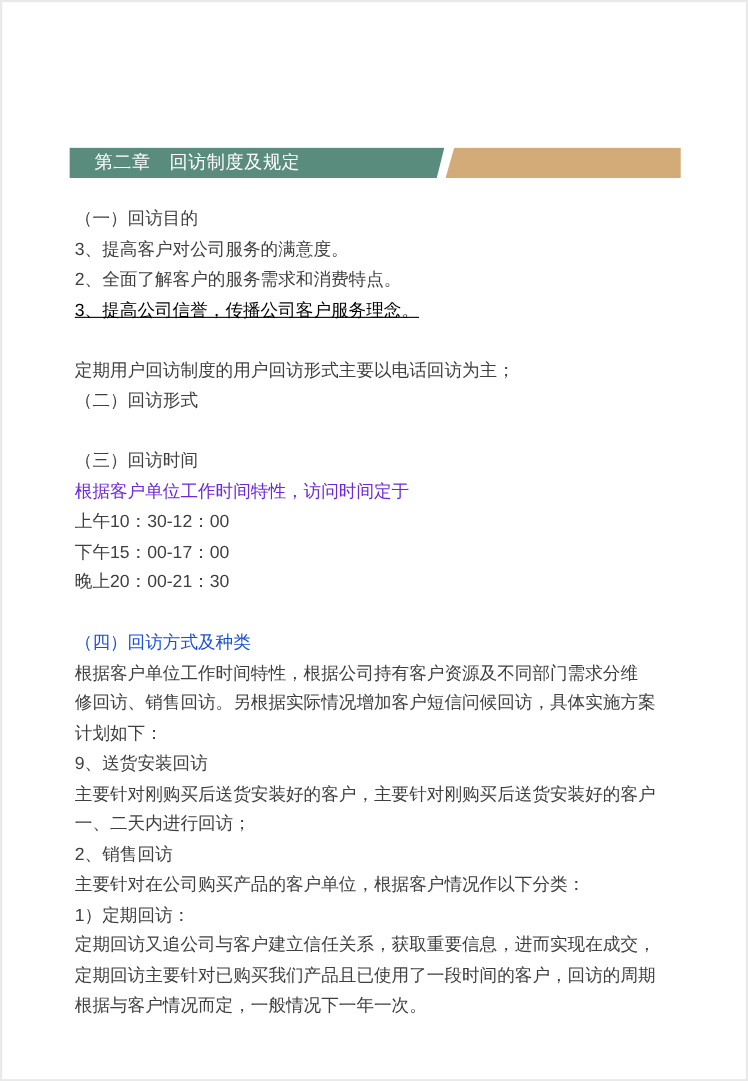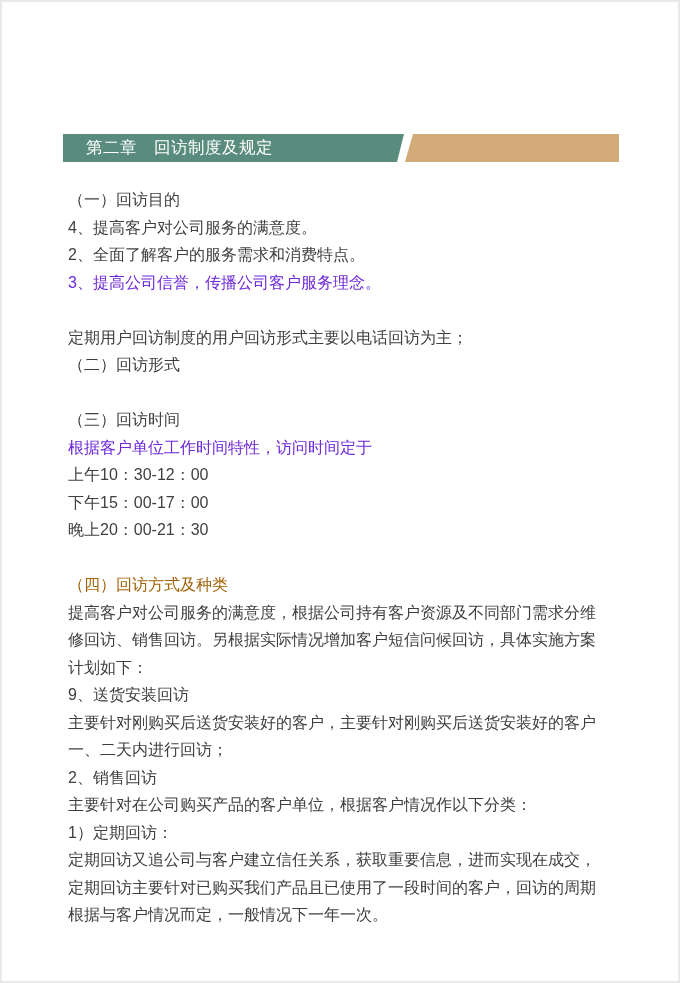--- a/index.html
+++ b/index.html
@@ -65,41 +65,41 @@
     <div class="band-teal" style="background: rgb(90, 140, 126);">
       <span class="band-title" style="color: rgb(255, 255, 255);">第二章　回访制度及规定</span>
     </div>
     <div class="band-tan" style="background: rgb(210, 171, 121);"></div>
   </div>
 
   <div class="doc-body">
 
     <div class="sec">
       <p style="color: rgb(63, 63, 63);">（一）回访目的</p>
-      <p style="color: rgb(63, 63, 63);">4、提高客户对公司服务的满意度。</p>
+      <p style="color: rgb(63, 63, 63);">3、提高客户对公司服务的满意度。</p>
       <p style="color: rgb(63, 63, 63);">2、全面了解客户的服务需求和消费特点。</p>
-      <p style="color: #6d28d9;">3、提高公司信誉，传播公司客户服务理念。</p>
+      <p style="color: #000000; text-decoration: underline;">3、提高公司信誉，传播公司客户服务理念。</p>
     </div>
 
     <div class="sec">
       <p style="color: rgb(63, 63, 63);">定期用户回访制度的用户回访形式主要以电话回访为主；</p>
       <p style="color: rgb(63, 63, 63);">（二）回访形式</p>
     </div>
 
     <div class="sec">
       <p style="color: rgb(63, 63, 63);">（三）回访时间</p>
       <p style="color: #6d28d9;">根据客户单位工作时间特性，访问时间定于</p>
       <p style="color: rgb(63, 63, 63);">上午10：30-12：00</p>
       <p style="color: rgb(63, 63, 63);">下午15：00-17：00</p>
       <p style="color: rgb(63, 63, 63);">晚上20：00-21：30</p>
     </div>
 
     <div class="sec">
-      <p style="color: #a16207;">（四）回访方式及种类</p>
-      <p style="color: rgb(63, 63, 63);">提高客户对公司服务的满意度，根据公司持有客户资源及不同部门需求分维</p>
+      <p style="color: #1d4ed8;">（四）回访方式及种类</p>
+      <p style="color: rgb(63, 63, 63);">根据客户单位工作时间特性，根据公司持有客户资源及不同部门需求分维</p>
       <p style="color: rgb(63, 63, 63);">修回访、销售回访。另根据实际情况增加客户短信问候回访，具体实施方案</p>
       <p style="color: rgb(63, 63, 63);">计划如下：</p>
       <p style="color: rgb(63, 63, 63);">9、送货安装回访</p>
       <p style="color: rgb(63, 63, 63);">主要针对刚购买后送货安装好的客户，主要针对刚购买后送货安装好的客户</p>
       <p style="color: rgb(63, 63, 63);">一、二天内进行回访；</p>
       <p style="color: rgb(63, 63, 63);">2、销售回访</p>
       <p style="color: rgb(63, 63, 63);">主要针对在公司购买产品的客户单位，根据客户情况作以下分类：</p>
       <p style="color: rgb(63, 63, 63);">1）定期回访：</p>
       <p style="color: rgb(63, 63, 63);">定期回访又追公司与客户建立信任关系，获取重要信息，进而实现在成交，</p>
       <p style="color: rgb(63, 63, 63);">定期回访主要针对已购买我们产品且已使用了一段时间的客户，回访的周期</p>

